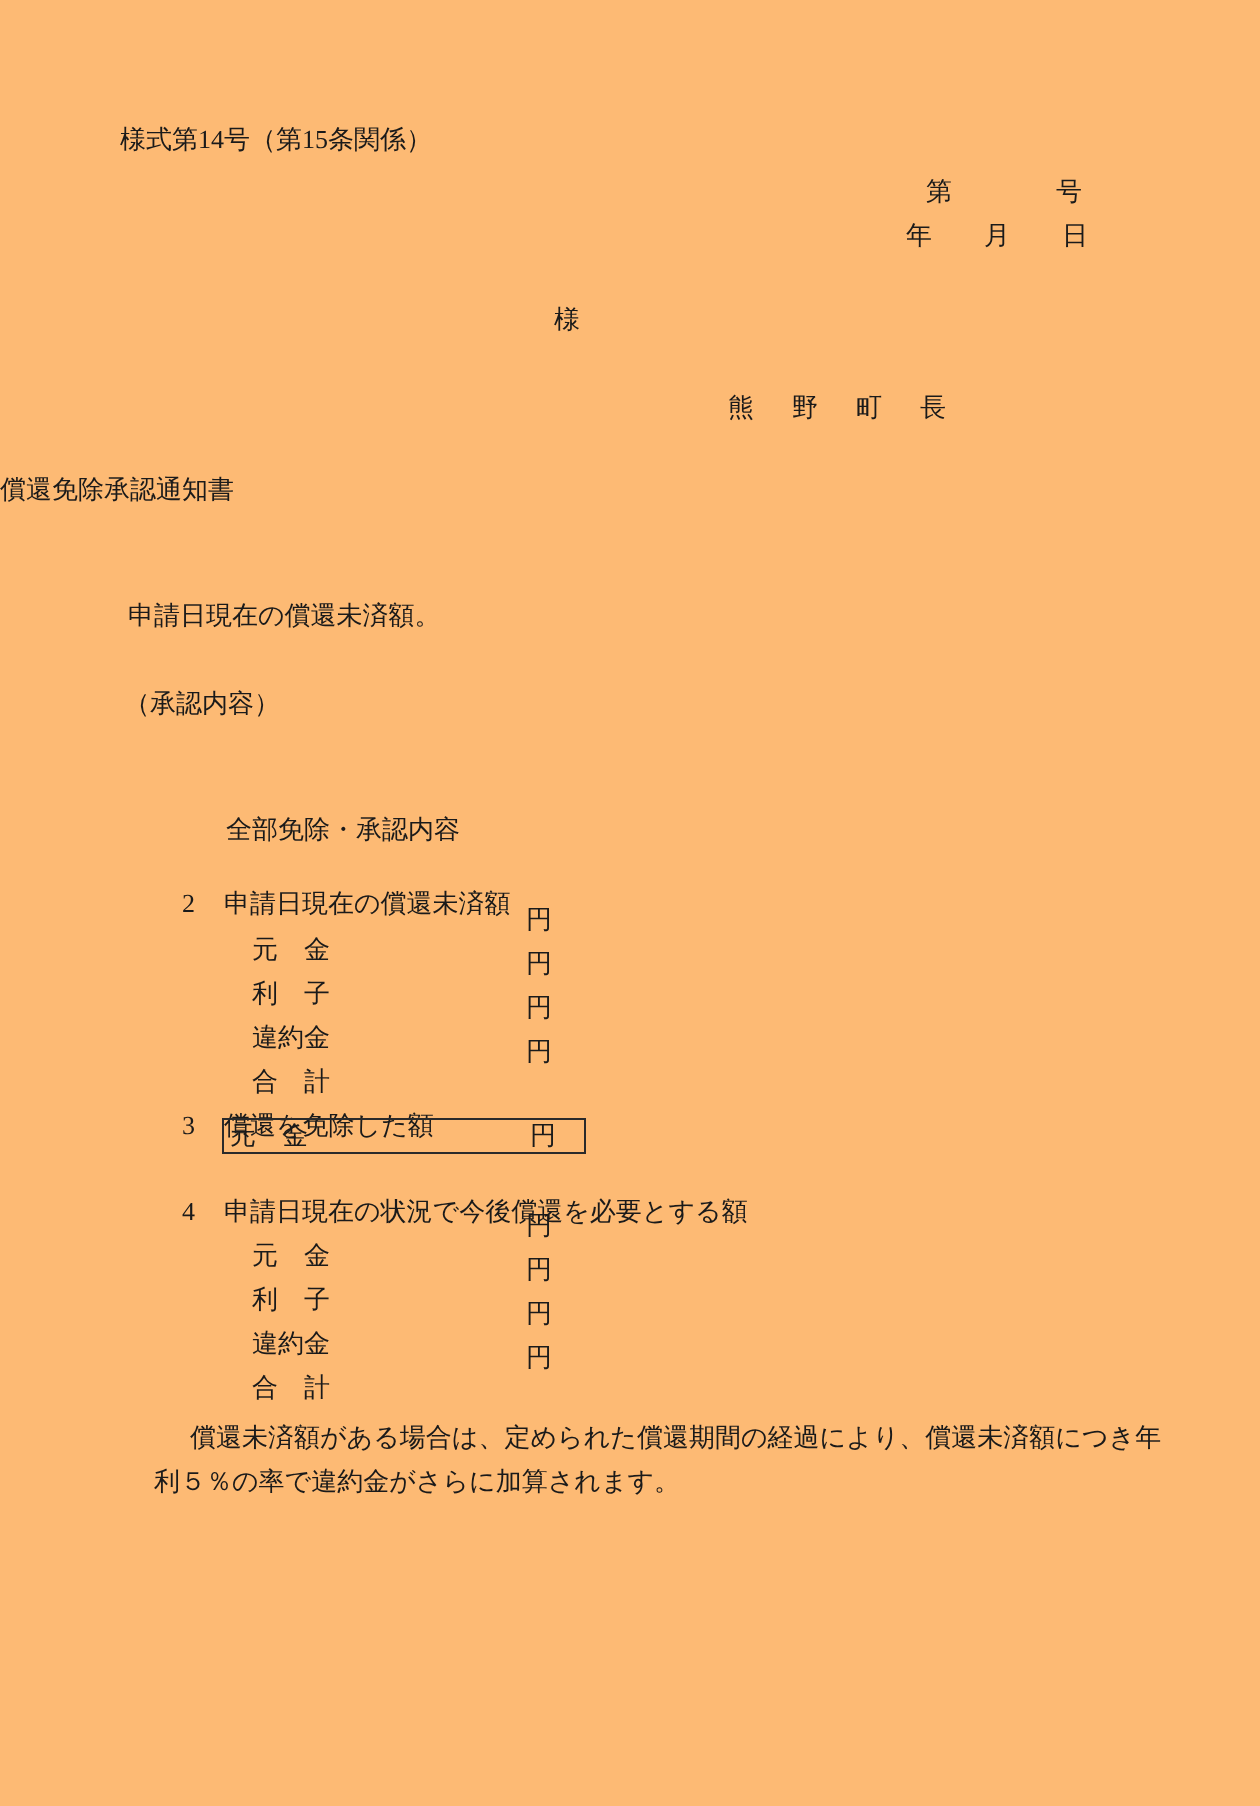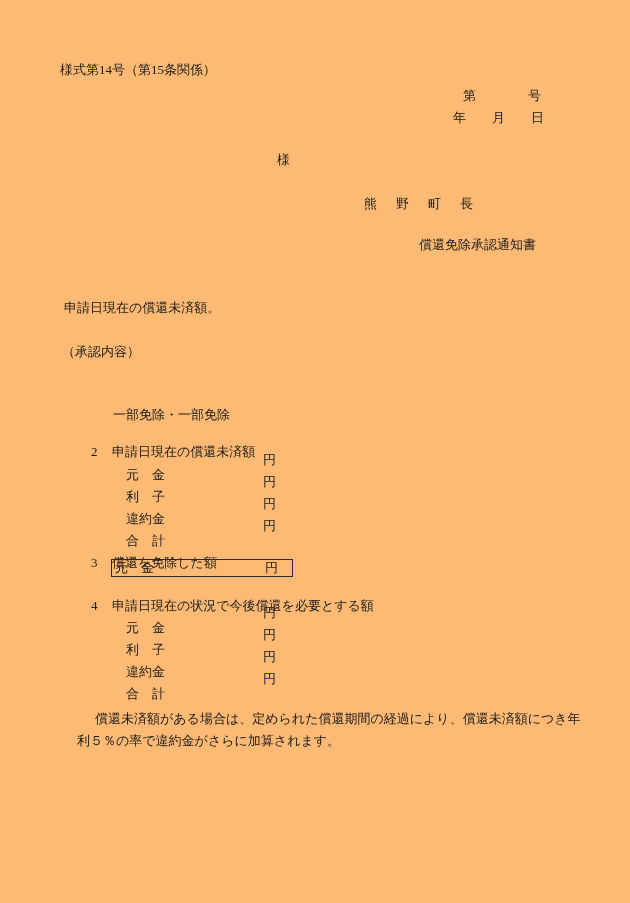--- a/index.html
+++ b/index.html
@@ -7,21 +7,21 @@
     position: relative;
     width: 630px;
     height: 903px;
     background: #fdba74;
     font-family: "Liberation Serif", "DejaVu Serif", serif;
     font-size: 13px;
     color: #1a1a1a;
     overflow: hidden;
   }
   .abs { position: absolute; white-space: pre; line-height: 15px; }
-  .title-line { left: 0; width: 536px; text-align: right; }
+  .title-line { left: 0; width: 536px; text-align: left; }
   .sender { letter-spacing: 3px; }
   .item .no { display: inline-block; width: 21px; }
   .row { position: absolute; left: 113px; width: 200px; white-space: pre; line-height: 15px; }
   .row .unit { position: absolute; left: 150px; top: 0; }
   .boxed {
     position: absolute;
     left: 111px;
     width: 180px;
     height: 16px;
     border: 1px solid #2a2a2a;
@@ -45,21 +45,21 @@
   <div class="abs" style="top:152px; left:277px;">様</div>
 
   <div class="abs sender" style="top:196px; left:364px;">熊　野　町　長</div>
 
   <div class="abs title-line" style="top:237px;">償還免除承認通知書</div>
 
   <div class="abs" style="top:300px; left:64px;">申請日現在の償還未済額。</div>
 
   <div class="abs" style="top:344px; left:62px;">（承認内容）</div>
 
-  <div class="abs" style="top:407px; left:113px;">一部免除・一部免除</div>
+  <div class="abs" style="top:407px; left:113px;">全部免除・承認内容</div>
 
   <div class="abs item" style="top:429px; left:78px;">
     <span class="no">2</span><span>申請日現在の償還未済額</span>
   </div>
   <div class="row" style="top:452px;">
     <span>元　金</span>
     <span class="unit">円</span>
   </div>
   <div class="row" style="top:474px;">
     <span>利　子</span>

